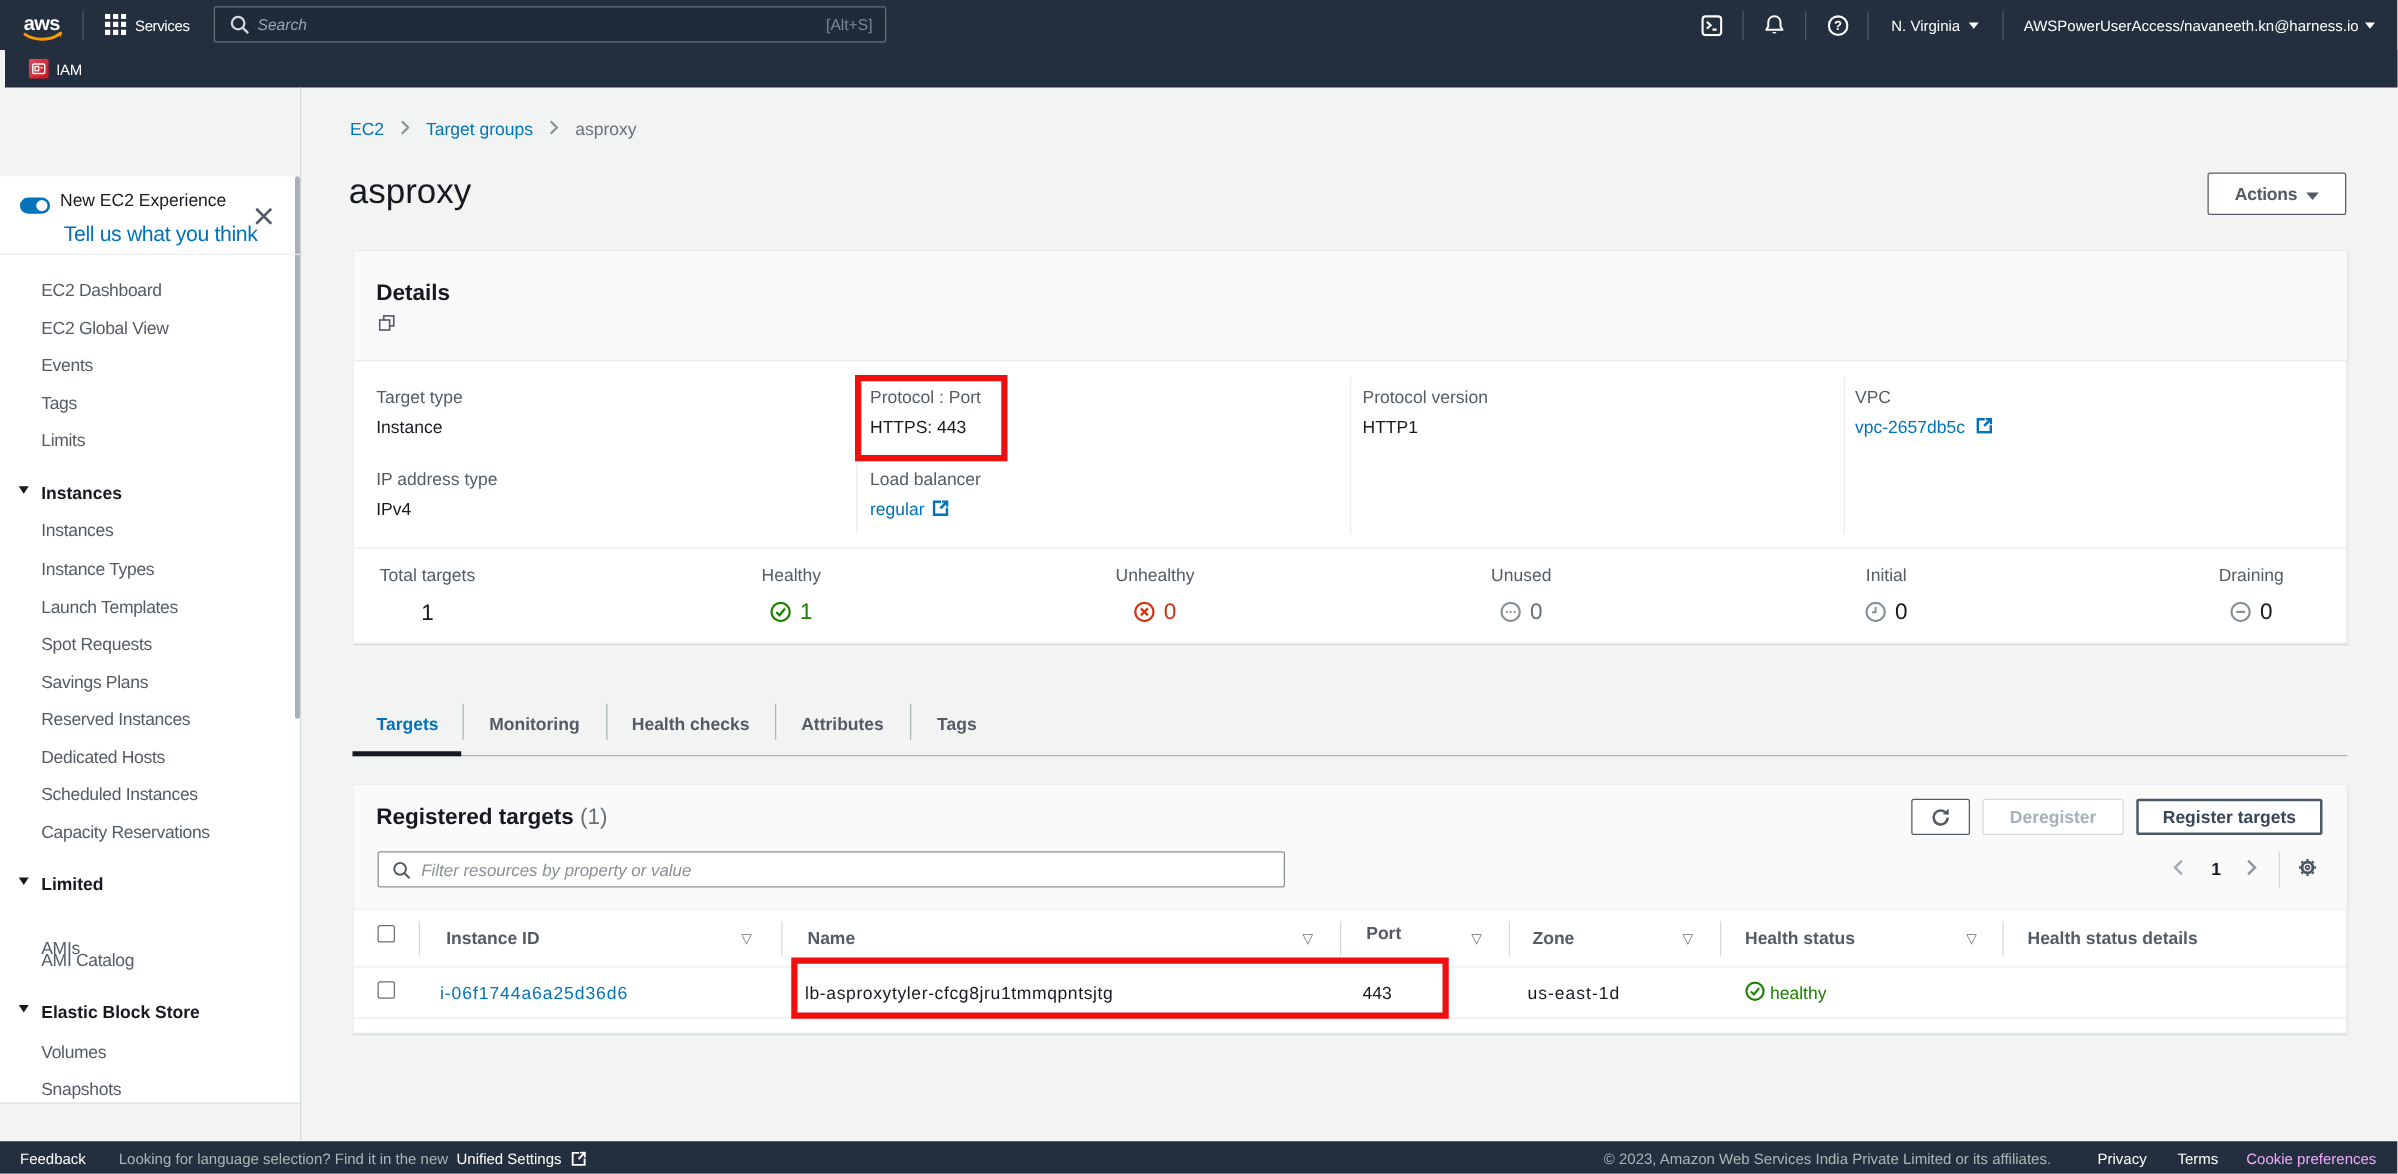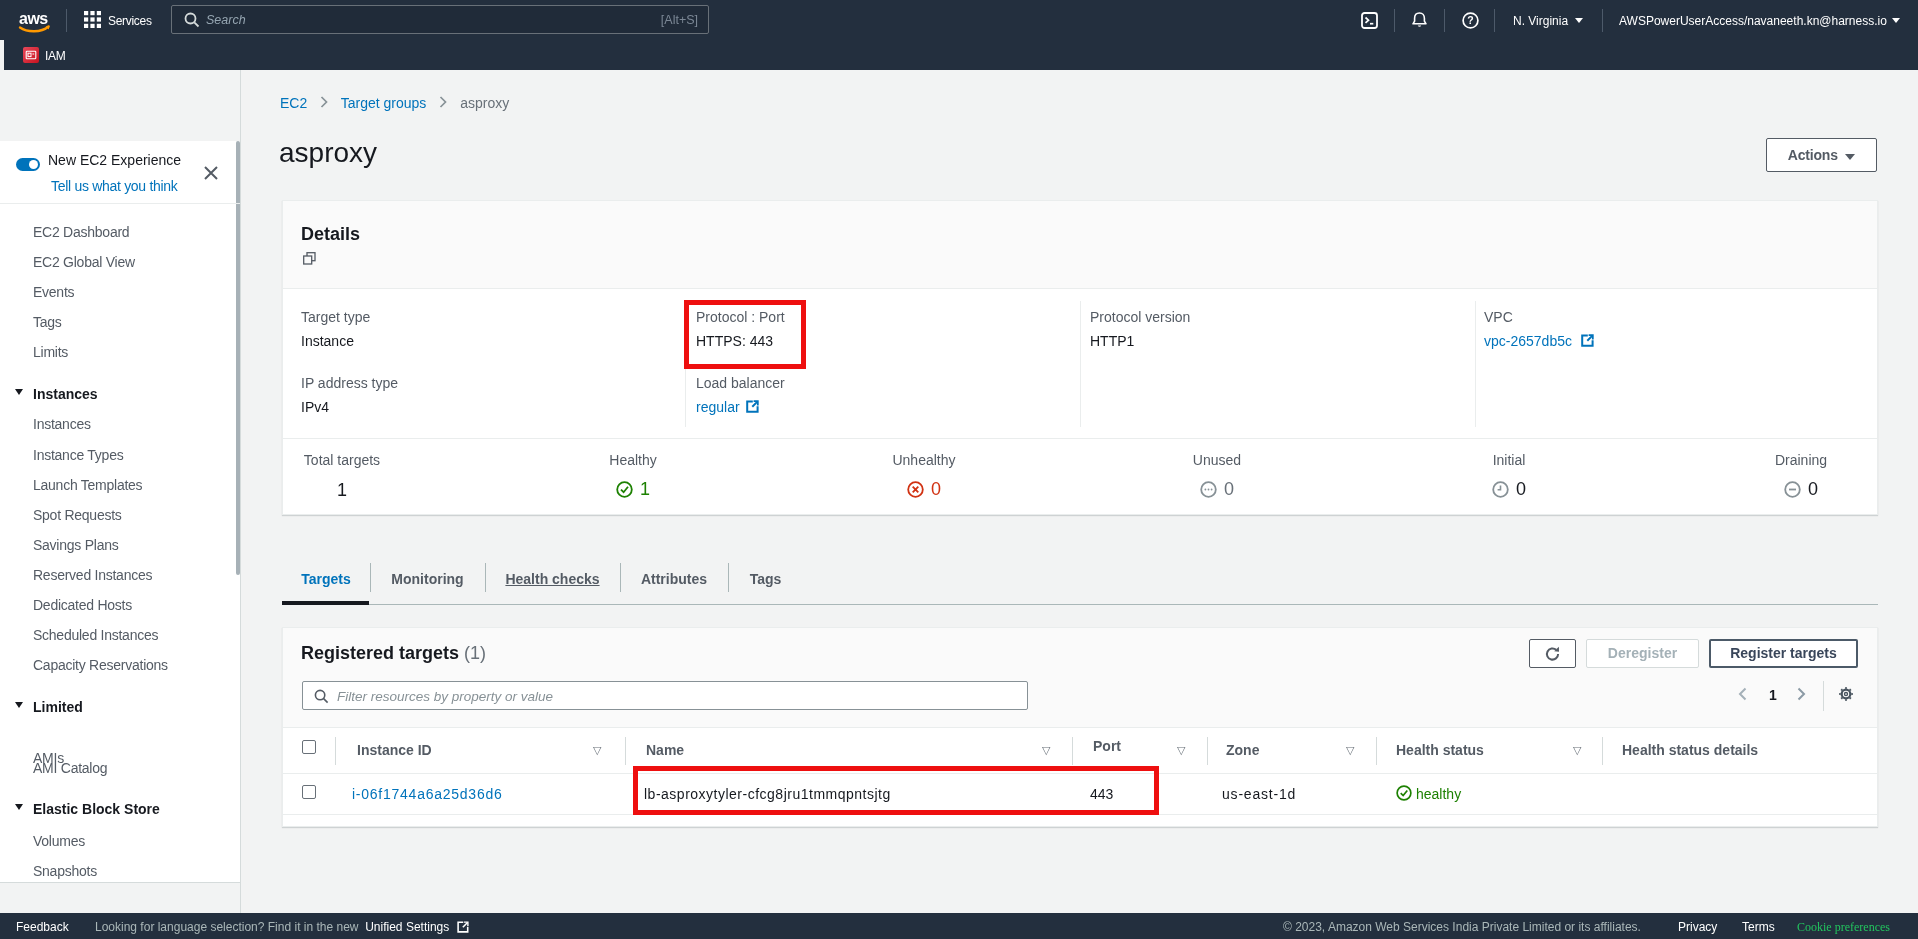--- a/index.html
+++ b/index.html
@@ -92,21 +92,21 @@
 </div>
 
 <div class="abs" style="left:0;top:141px;width:240px;height:742px;background:#ffffff;border-bottom:1px solid #d5dbdb;"></div>
 <div class="abs" style="left:240px;top:70px;width:1px;height:843px;background:#d5dbdb;"></div>
 <div class="abs" style="left:236px;top:141px;width:4px;height:434px;background:#a7b1b7;border-radius:2px;"></div>
 <div id="sidebar">
   <div class="abs" style="left:16px;top:158px;width:24px;height:13px;background:#0073bb;border-radius:7px;">
     <div class="abs" style="left:13px;top:2px;width:9px;height:9px;background:#ffffff;border-radius:50%;"></div>
   </div>
   <div class="abs" style="left:48px;top:152px;font-size:14px;color:#16191f;">New EC2 Experience</div>
-  <div class="abs" style="left:51px;top:178px;font-size:14px;letter-spacing:-0.3px;color:#0073bb;">Tell us what you think</div>
+  <div class="abs" style="left:51px;top:178px;font-size:17px;letter-spacing:-0.3px;color:#0073bb;">Tell us what you think</div>
   <svg class="abs" style="left:204px;top:166px;" width="14" height="14" viewBox="0 0 14 14">
       <path d="M1 1 L13 13 M13 1 L1 13" stroke="#545b64" stroke-width="2"></path>
     </svg>
   <div class="abs" style="left:0;top:203px;width:240px;height:1px;background:#eaeded;"></div>
   <div class="sideitem" style="top:224px;">EC2 Dashboard</div>
   <div class="sideitem" style="top:254px;">EC2 Global View</div>
   <div class="sideitem" style="top:284px;">Events</div>
   <div class="sideitem" style="top:314px;">Tags</div>
   <div class="sideitem" style="top:344px;">Limits</div>
   <div class="tri" style="left:15px;top:389px;"></div>
@@ -241,21 +241,21 @@
         </svg>
       <span>0</span>
     </div>
   </div>
 </div>
 
 <div class="abs" style="left:282px;top:604px;width:1596px;height:1px;background:#aab7b8;"></div>
 <div class="abs" style="left:282px;top:601px;width:87px;height:4px;background:#16191f;"></div>
 <div class="abs" style="left:282px;top:571px;width:88px;text-align:center;font-size:14px;font-weight:bold;color:#0073bb;">Targets</div>
 <div class="abs" style="left:370px;top:571px;width:115px;text-align:center;font-size:14px;font-weight:bold;color:#545b64;">Monitoring</div>
-<div class="abs" style="left:485px;top:571px;width:135px;text-align:center;font-size:14px;font-weight:bold;color:#545b64;text-decoration:underline;">Health checks</div>
+<div class="abs" style="left:485px;top:571px;width:135px;text-align:center;font-size:14px;font-weight:bold;color:#545b64;">Health checks</div>
 <div class="abs" style="left:620px;top:571px;width:108px;text-align:center;font-size:14px;font-weight:bold;color:#545b64;">Attributes</div>
 <div class="abs" style="left:728px;top:571px;width:75px;text-align:center;font-size:14px;font-weight:bold;color:#545b64;">Tags</div>
 <div class="abs" style="left:370px;top:563px;width:1px;height:29px;background:#aab7b8;"></div>
 <div class="abs" style="left:485px;top:563px;width:1px;height:29px;background:#aab7b8;"></div>
 <div class="abs" style="left:620px;top:563px;width:1px;height:29px;background:#aab7b8;"></div>
 <div class="abs" style="left:728px;top:563px;width:1px;height:29px;background:#aab7b8;"></div>
 
 <div class="abs" style="left:282px;top:627px;width:1596px;height:200px;background:#ffffff;border:1px solid #eaeded;box-shadow:0 1px 1px rgba(0,28,36,0.15);">
   <div class="abs" style="left:0;top:0;width:100%;height:100px;background:#fafafa;border-bottom:1px solid #eaeded;"></div>
   <div class="abs" style="left:18px;top:15px;font-size:18px;"><span style="font-weight:bold;color:#16191f;">Registered targets</span> <span style="color:#687078;">(1)</span></div>
@@ -332,14 +332,14 @@
   <div class="abs" style="left:16px;top:7px;color:#ffffff;">Feedback</div>
   <div class="abs" style="left:95px;top:7px;color:#aab7b8;">Looking for language selection? Find it in the new&nbsp; <span style="color:#ffffff;">Unified Settings</span></div>
   <svg class="abs" style="left:457px;top:8px;" width="12" height="12" viewBox="0 0 13 13">
     <path d="M11.6 6.2 L11.6 11.8 L1.2 11.8 L1.2 1.4 L6.8 1.4" fill="none" stroke="#ffffff" stroke-width="1.7"></path>
     <path d="M6.3 6.7 L11.4 1.6" fill="none" stroke="#ffffff" stroke-width="1.7"></path>
     <path d="M7.6 1.2 L11.8 1.2 L11.8 5.4" fill="none" stroke="#ffffff" stroke-width="1.5"></path>
   </svg>
   <div class="abs" style="left:1283px;top:7px;color:#aab7b8;">© 2023, Amazon Web Services India Private Limited or its affiliates.</div>
   <div class="abs" style="left:1678px;top:7px;color:#ffffff;">Privacy</div>
   <div class="abs" style="left:1742px;top:7px;color:#ffffff;">Terms</div>
-  <div class="abs" style="left:1797px;top:7px;color:#22c55e;font-family:Liberation Serif, serif;">Cookie preferences</div>
+  <div class="abs" style="left:1797px;top:7px;color:#f0abfc;">Cookie preferences</div>
 </div>
 
 </body></html>

